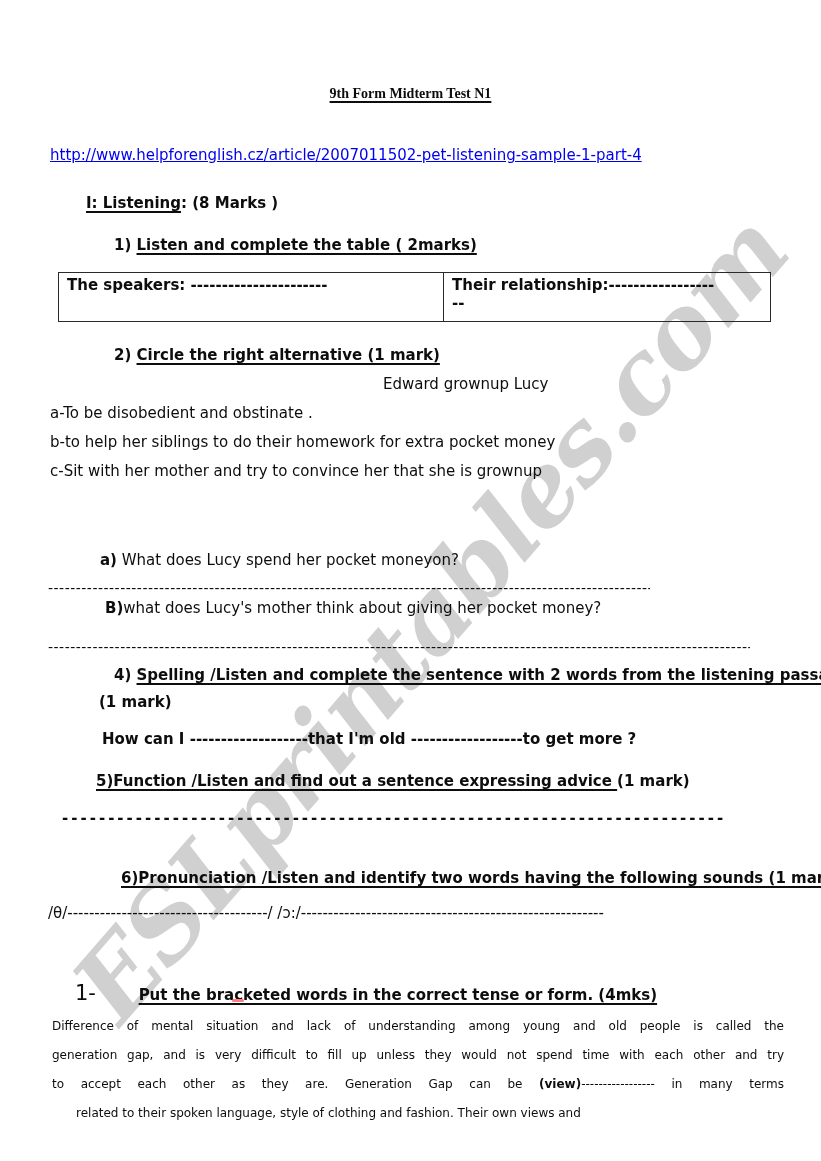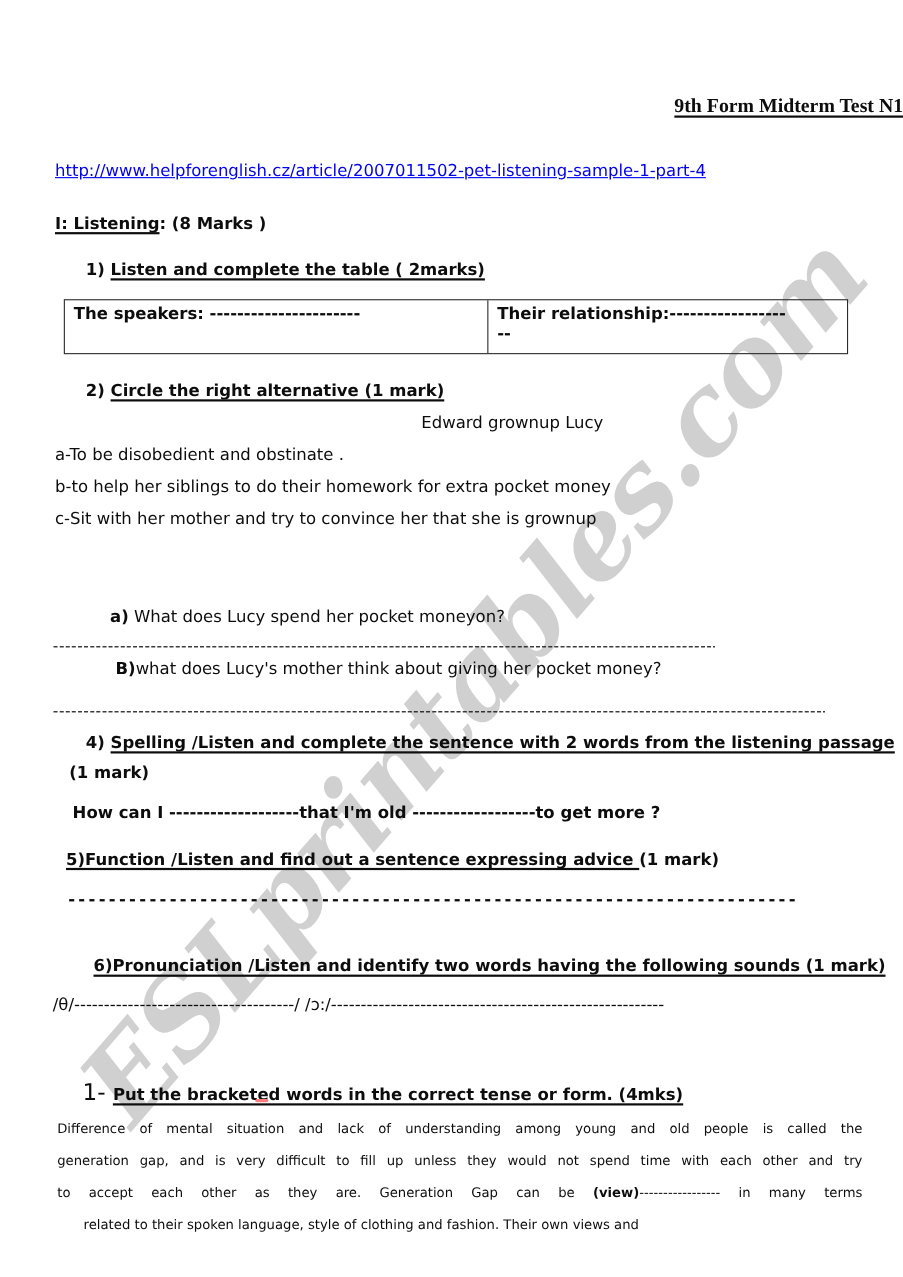--- a/index.html
+++ b/index.html
@@ -14,28 +14,28 @@
   #watermark{
     position:absolute;left:430px;top:618px;z-index:0;
     transform:translate(-50%,-50%) rotate(-49deg);
     font-family:"DejaVu Serif",serif;font-style:italic;font-weight:bold;
     font-size:100px;letter-spacing:-2px;color:rgba(150,150,150,0.45);
     white-space:nowrap;pointer-events:none;
   }
   .z{z-index:2;}
   
   .title{
-    width:821px;left:0;top:86px;text-align:right;
-    font-family:"Liberation Serif",serif;font-weight:bold;font-size:18px;
+    width:821px;left:0;top:86px;text-align:center;
+    font-family:"Liberation Serif",serif;font-weight:bold;font-size:14px;
   }
   .u{text-decoration:underline;text-underline-offset:3px;text-decoration-thickness:1.5px;}
   .link{color:#0000ee;font-size:15px;text-decoration:underline;cursor:pointer;}
   .b{font-weight:bold;}
   .h15{font-size:15px;}
-  .h15b{font-size:15px;font-weight:bold;}
+  .h15b{font-size:15px;font-weight:bold;margin-left:36px;}
   .dashline{font-size:14px;overflow:hidden;white-space:nowrap;letter-spacing:0.5px;}
   .dashbold{font-size:15px;font-weight:bold;overflow:hidden;white-space:nowrap;letter-spacing:3px;}
   
   #speakers-table{
     position:absolute;left:58px;top:272px;width:713px;height:50px;
     border:1.6px solid #2a2a2a;display:flex;z-index:2;box-sizing:border-box;
   }
   #speakers-table .cell{
     font-size:15px;font-weight:bold;padding:3px 6px 0 8px;box-sizing:border-box;
     white-space:pre-line;

